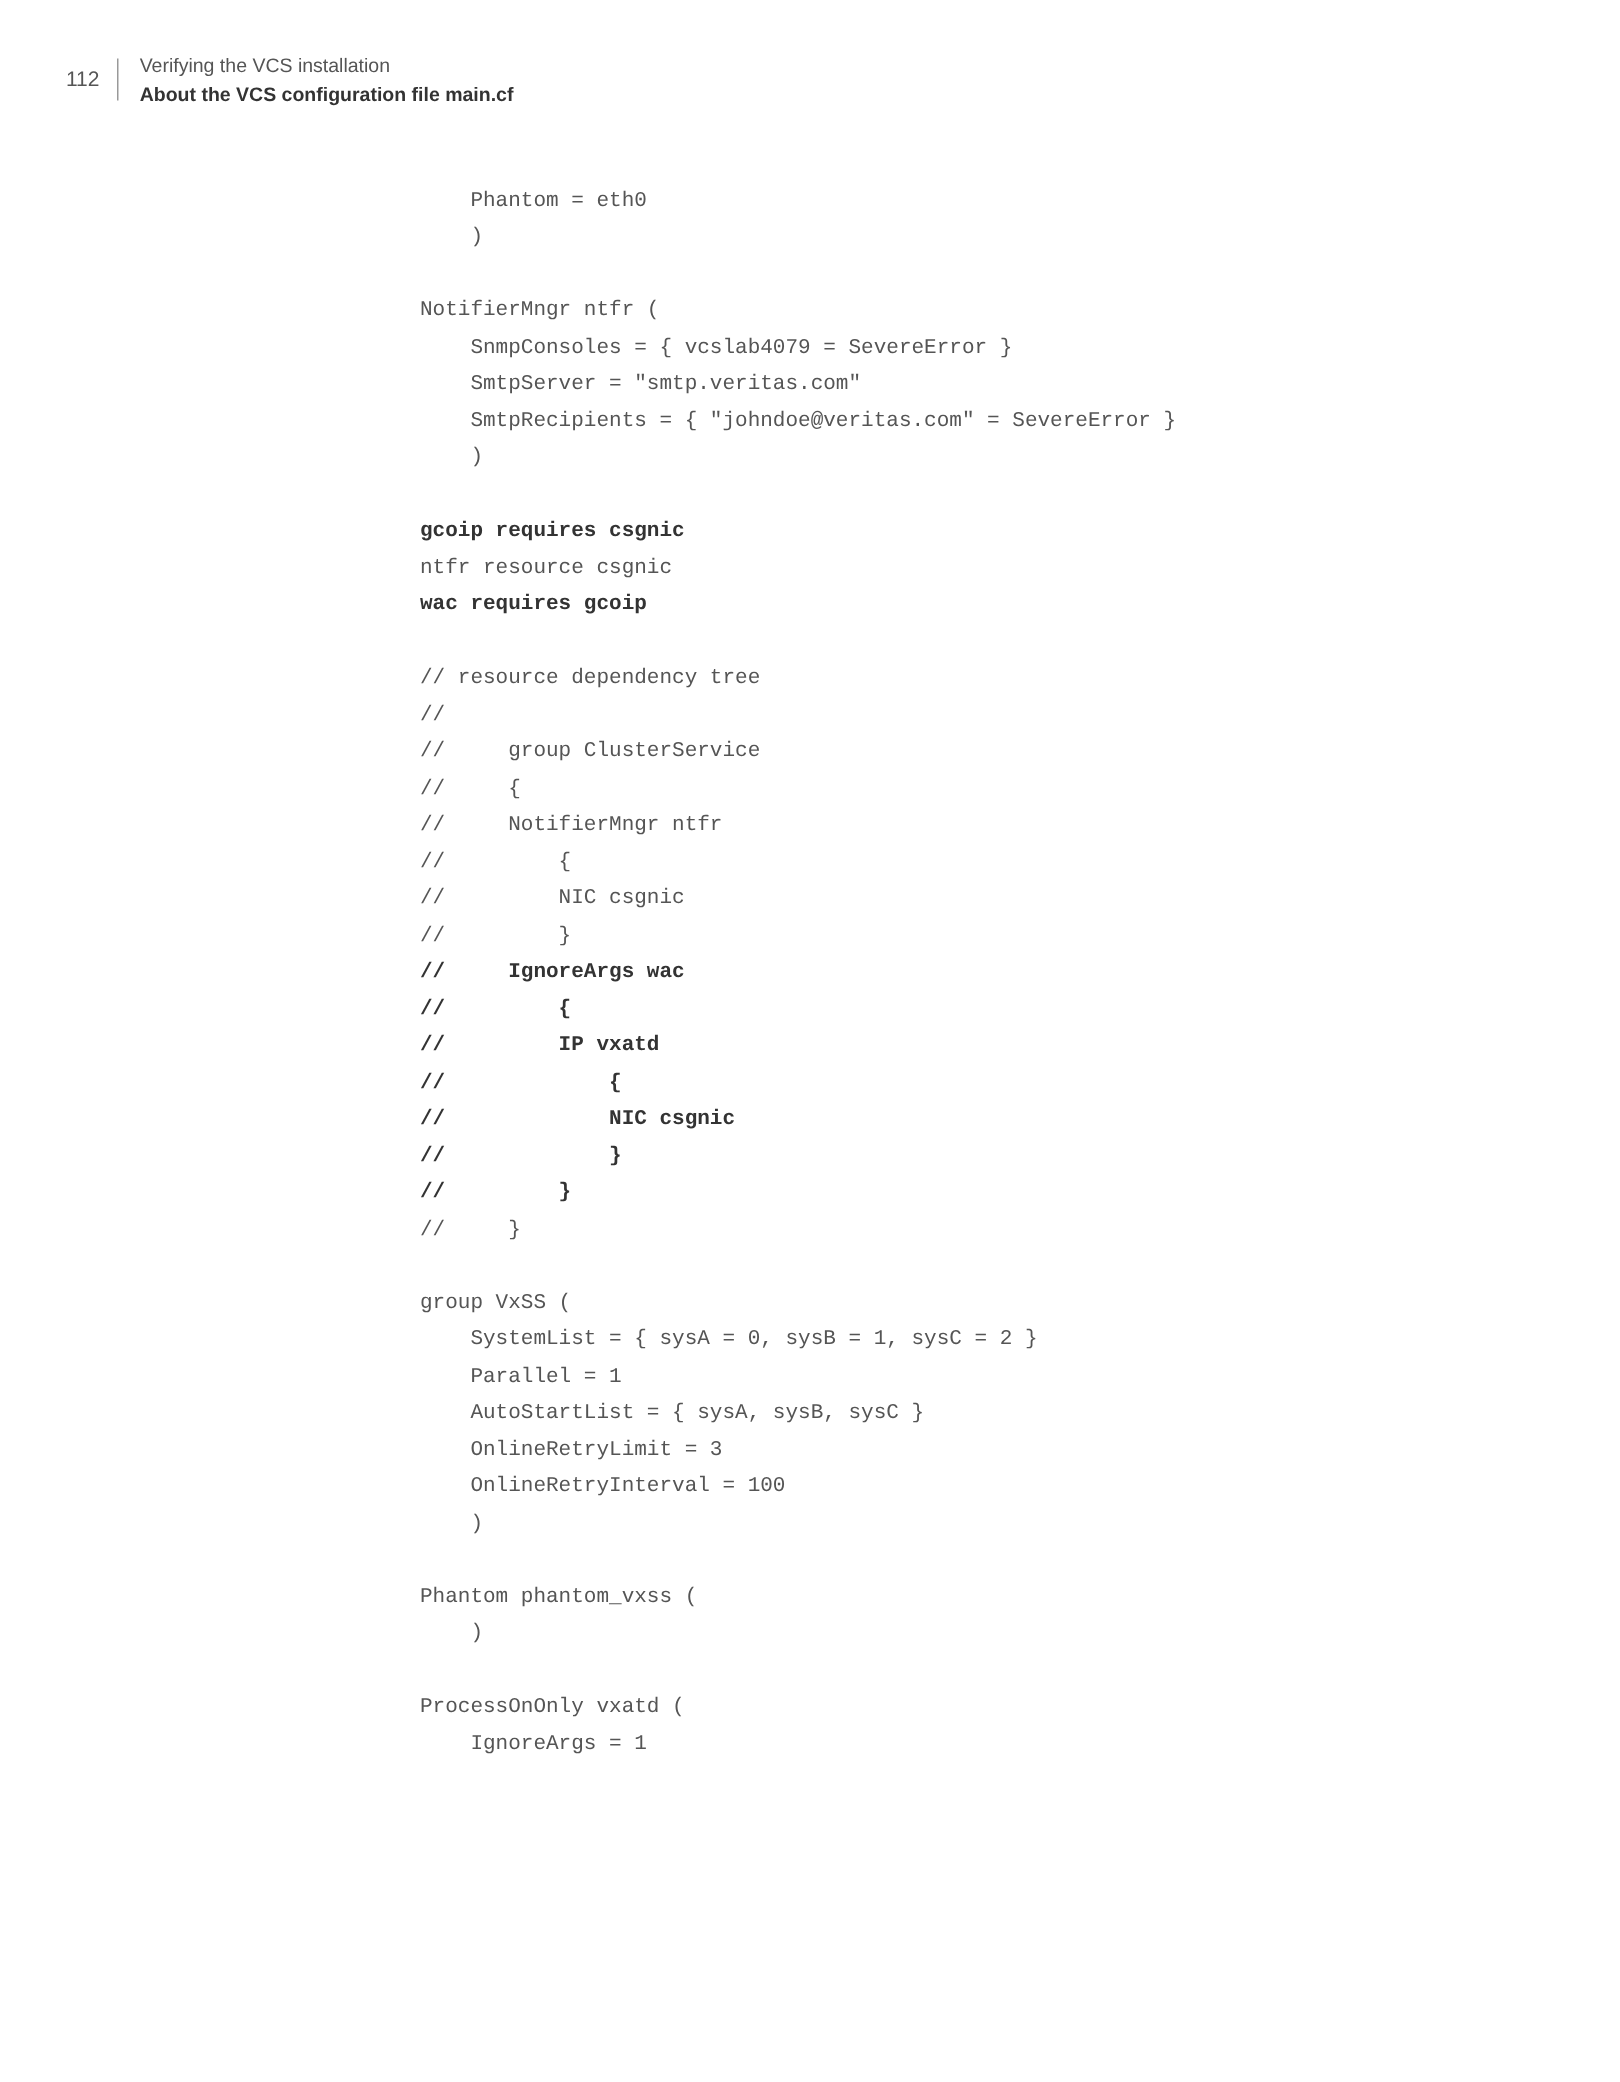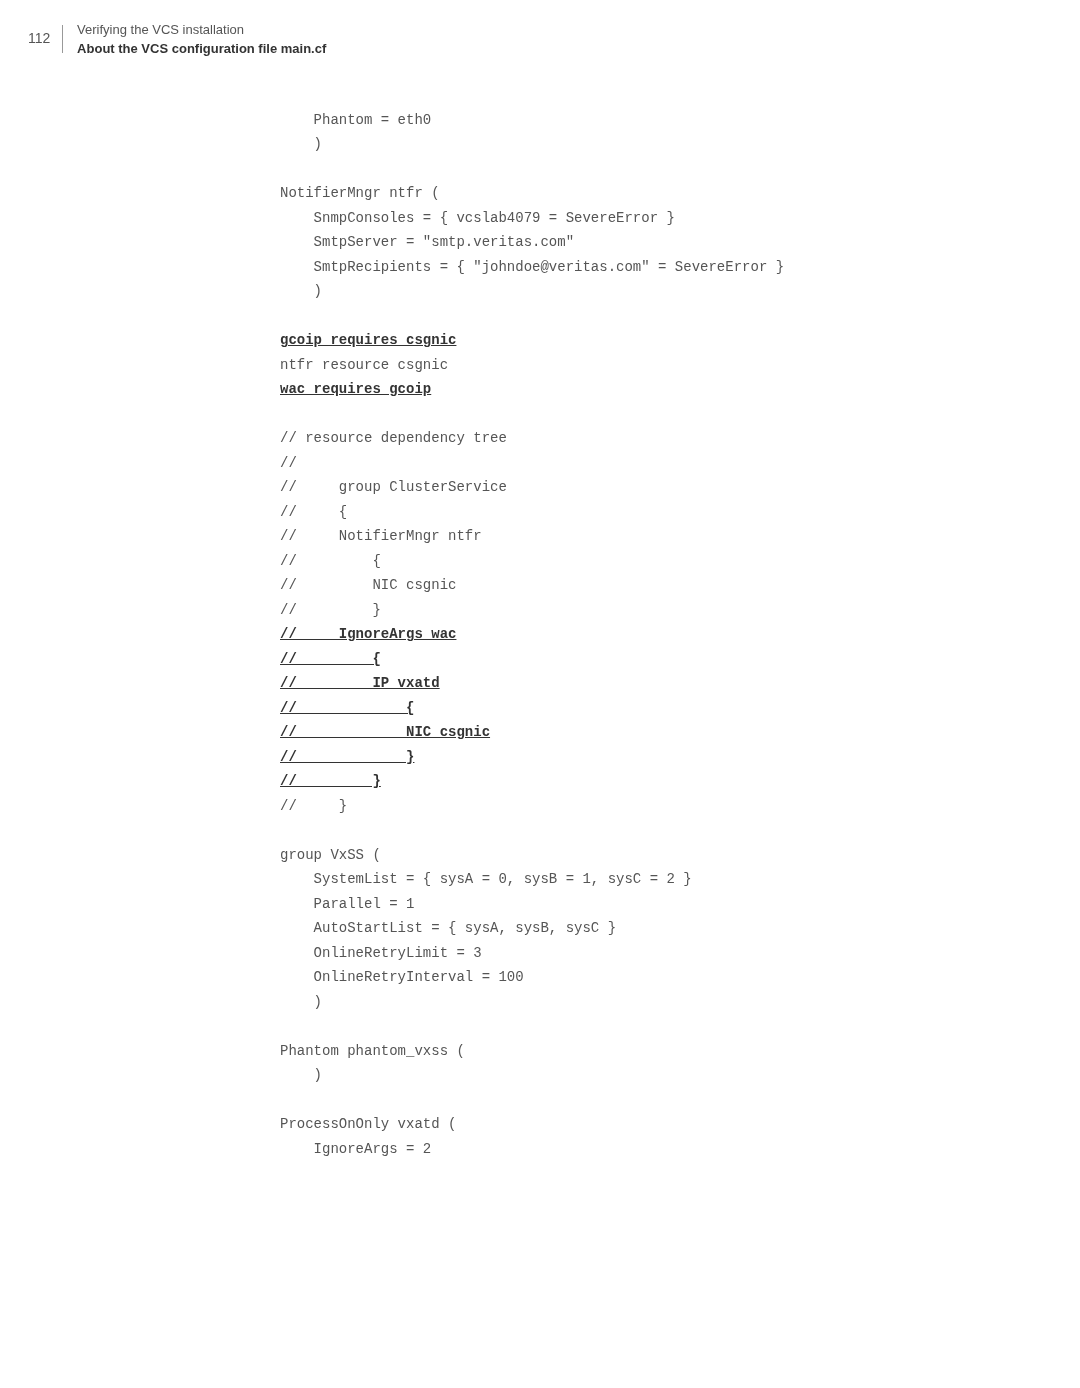--- a/index.html
+++ b/index.html
@@ -4,23 +4,24 @@
   <style>
     body {
       margin: 0;
       padding: 0;
       font-family: Arial, Helvetica, sans-serif;
       background: #fff;
       color: #333;
       width: 1080px;
     }
     .page-header {
-      padding: 20px 0 0 28px;
+      padding: 20px 0 0 44px;
       font-size: 14px;
       color: #555;
+      margin-top: 14px;
     }
     .page-number {
       display: inline-block;
       margin-right: 8px;
     }
     .header-divider {
       display: inline-block;
       border-left: 1px solid #999;
       height: 28px;
       vertical-align: middle;
@@ -44,21 +45,20 @@
       padding: 50px 0 40px 280px;
       font-family: "Courier New", Courier, monospace;
       font-size: 14px;
       line-height: 1.75;
       color: #555;
       white-space: pre;
     }
     .content .bold {
       font-weight: bold;
       color: #333;
-      text-decoration: underline;
     }
   </style>
 </head>
 <body>
 
 <div class="page-header">
   <span class="page-number">112</span>
   <span class="header-divider"></span>
   <span class="header-text">
     <span class="header-title">Verifying the VCS installation</span><br>
@@ -101,13 +101,13 @@
 <span>    Parallel = 1</span>
 <span>    AutoStartList = { sysA, sysB, sysC }</span>
 <span>    OnlineRetryLimit = 3</span>
 <span>    OnlineRetryInterval = 100</span>
 <span>    )</span>
 <span></span>
 <span>Phantom phantom_vxss (</span>
 <span>    )</span>
 <span></span>
 <span>ProcessOnOnly vxatd (</span>
-<span>    IgnoreArgs = 2</span></div>
+<span>    IgnoreArgs = 1</span></div>
 
 </body></html>

